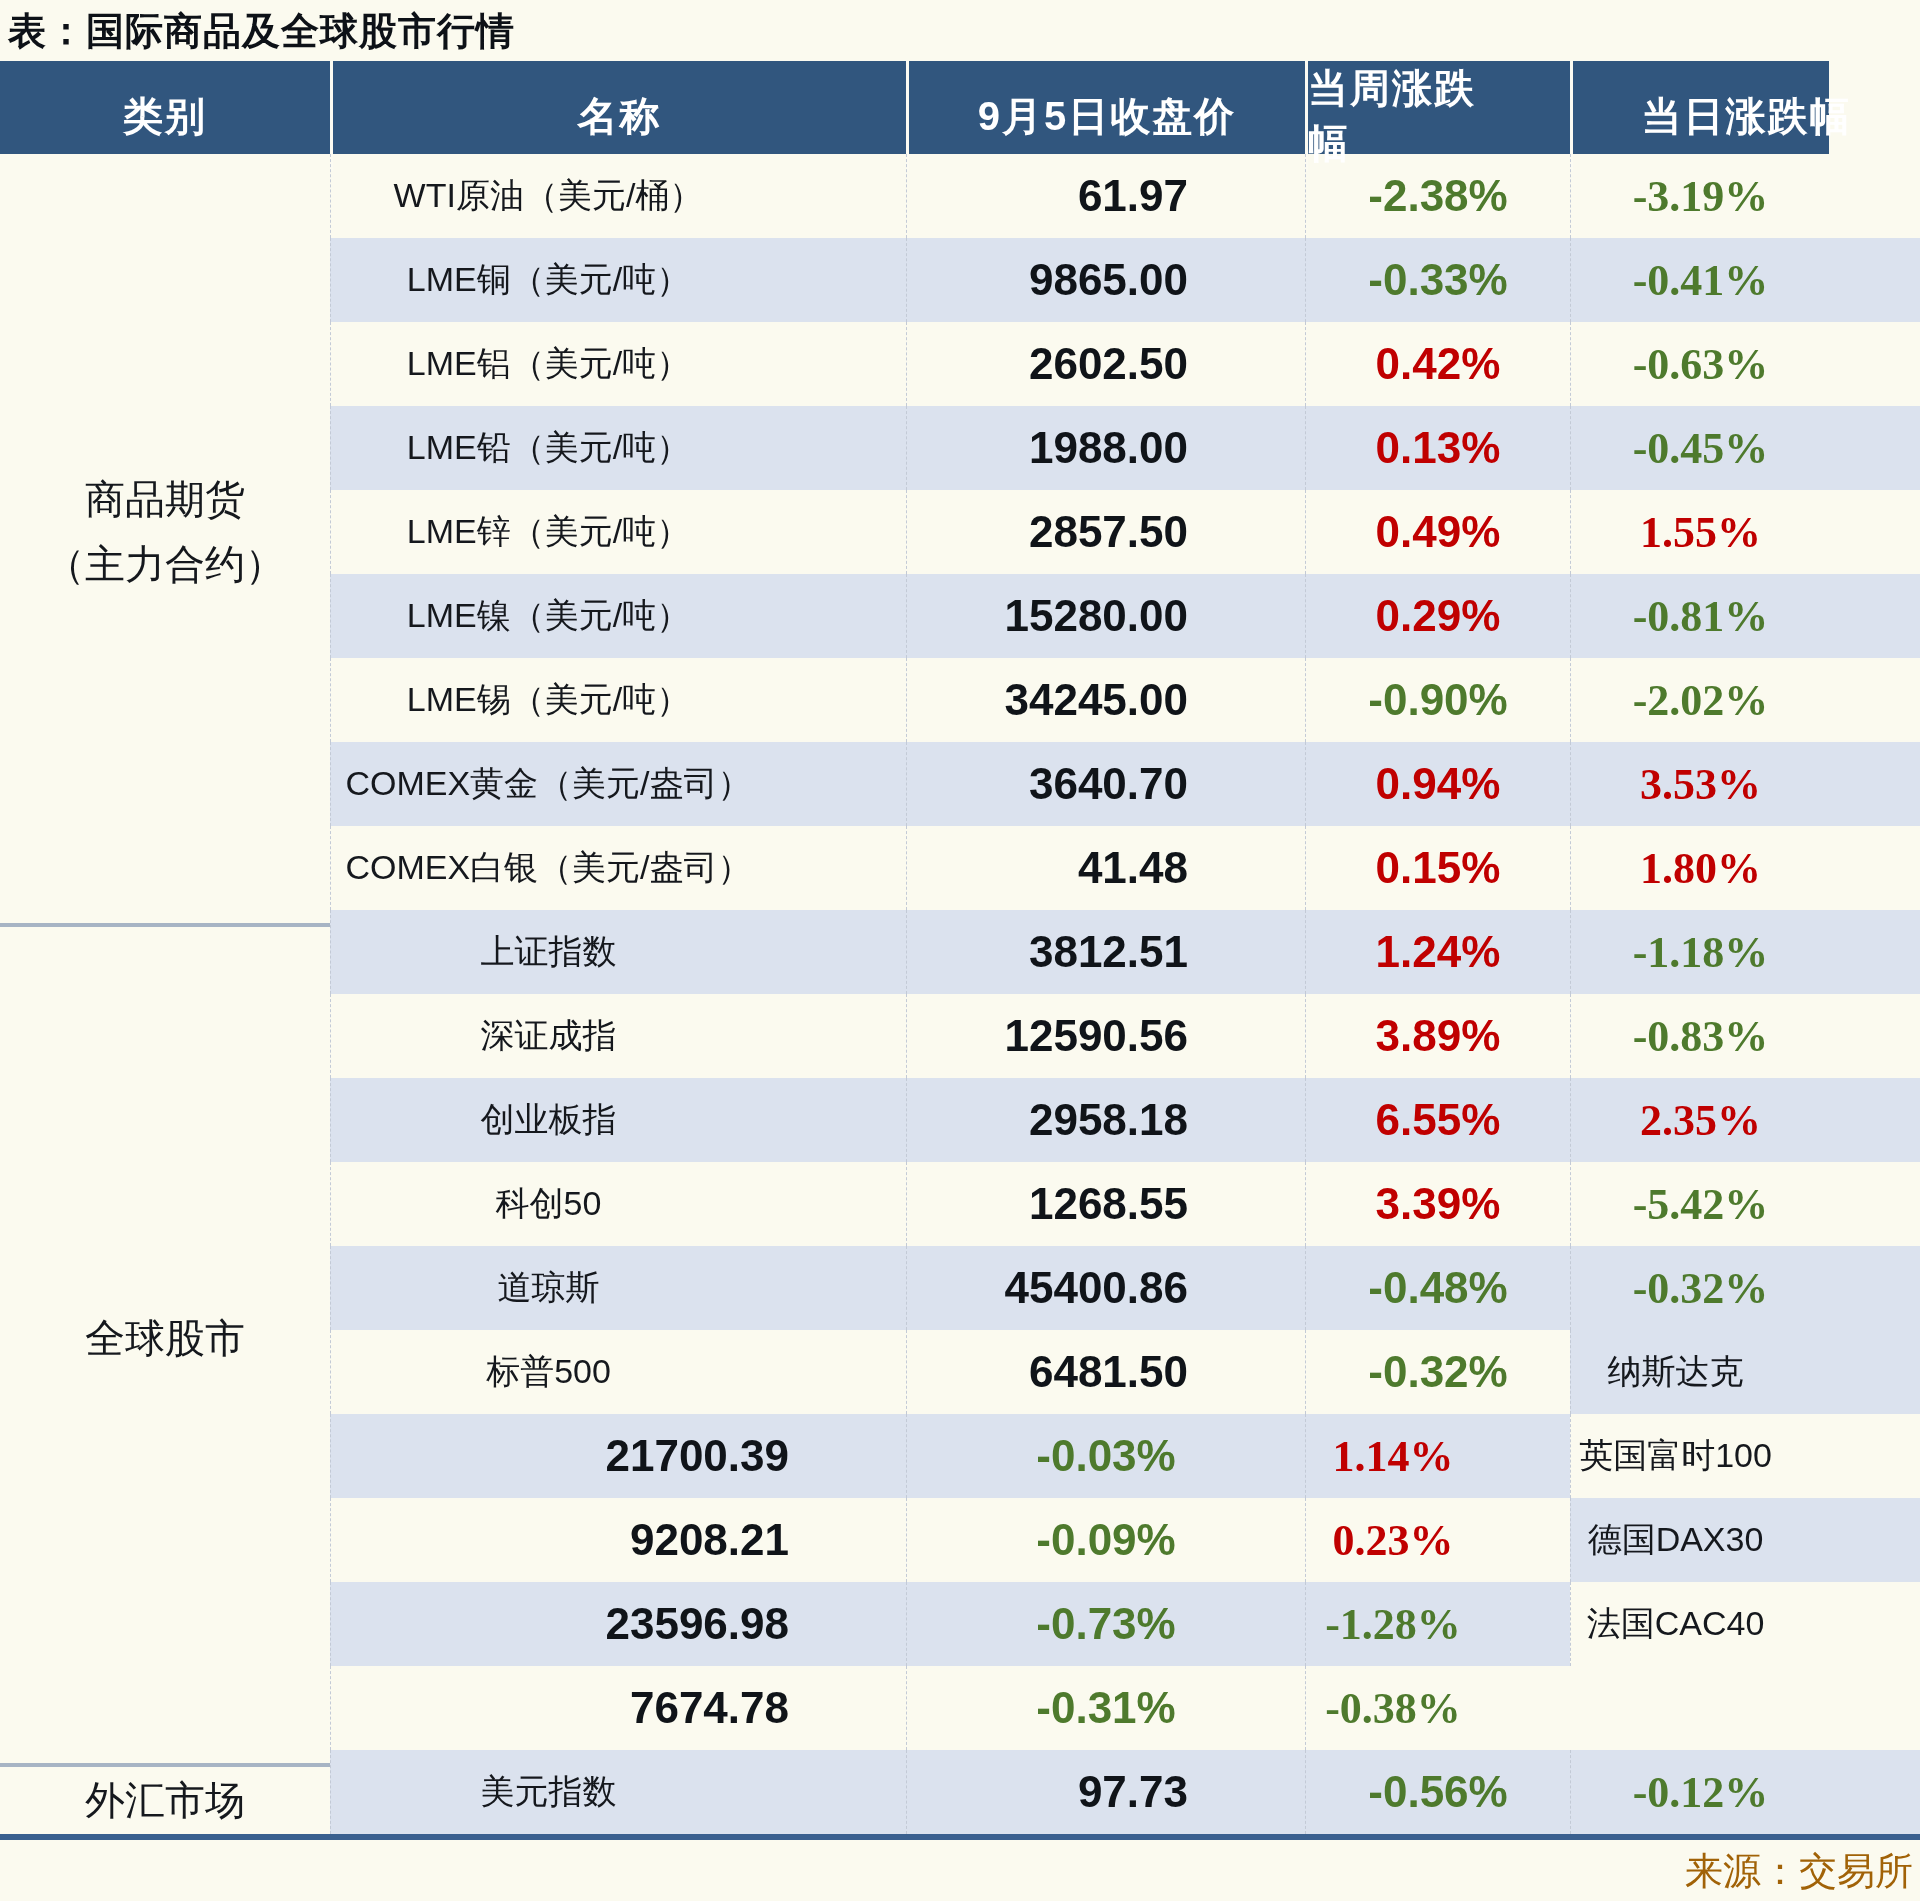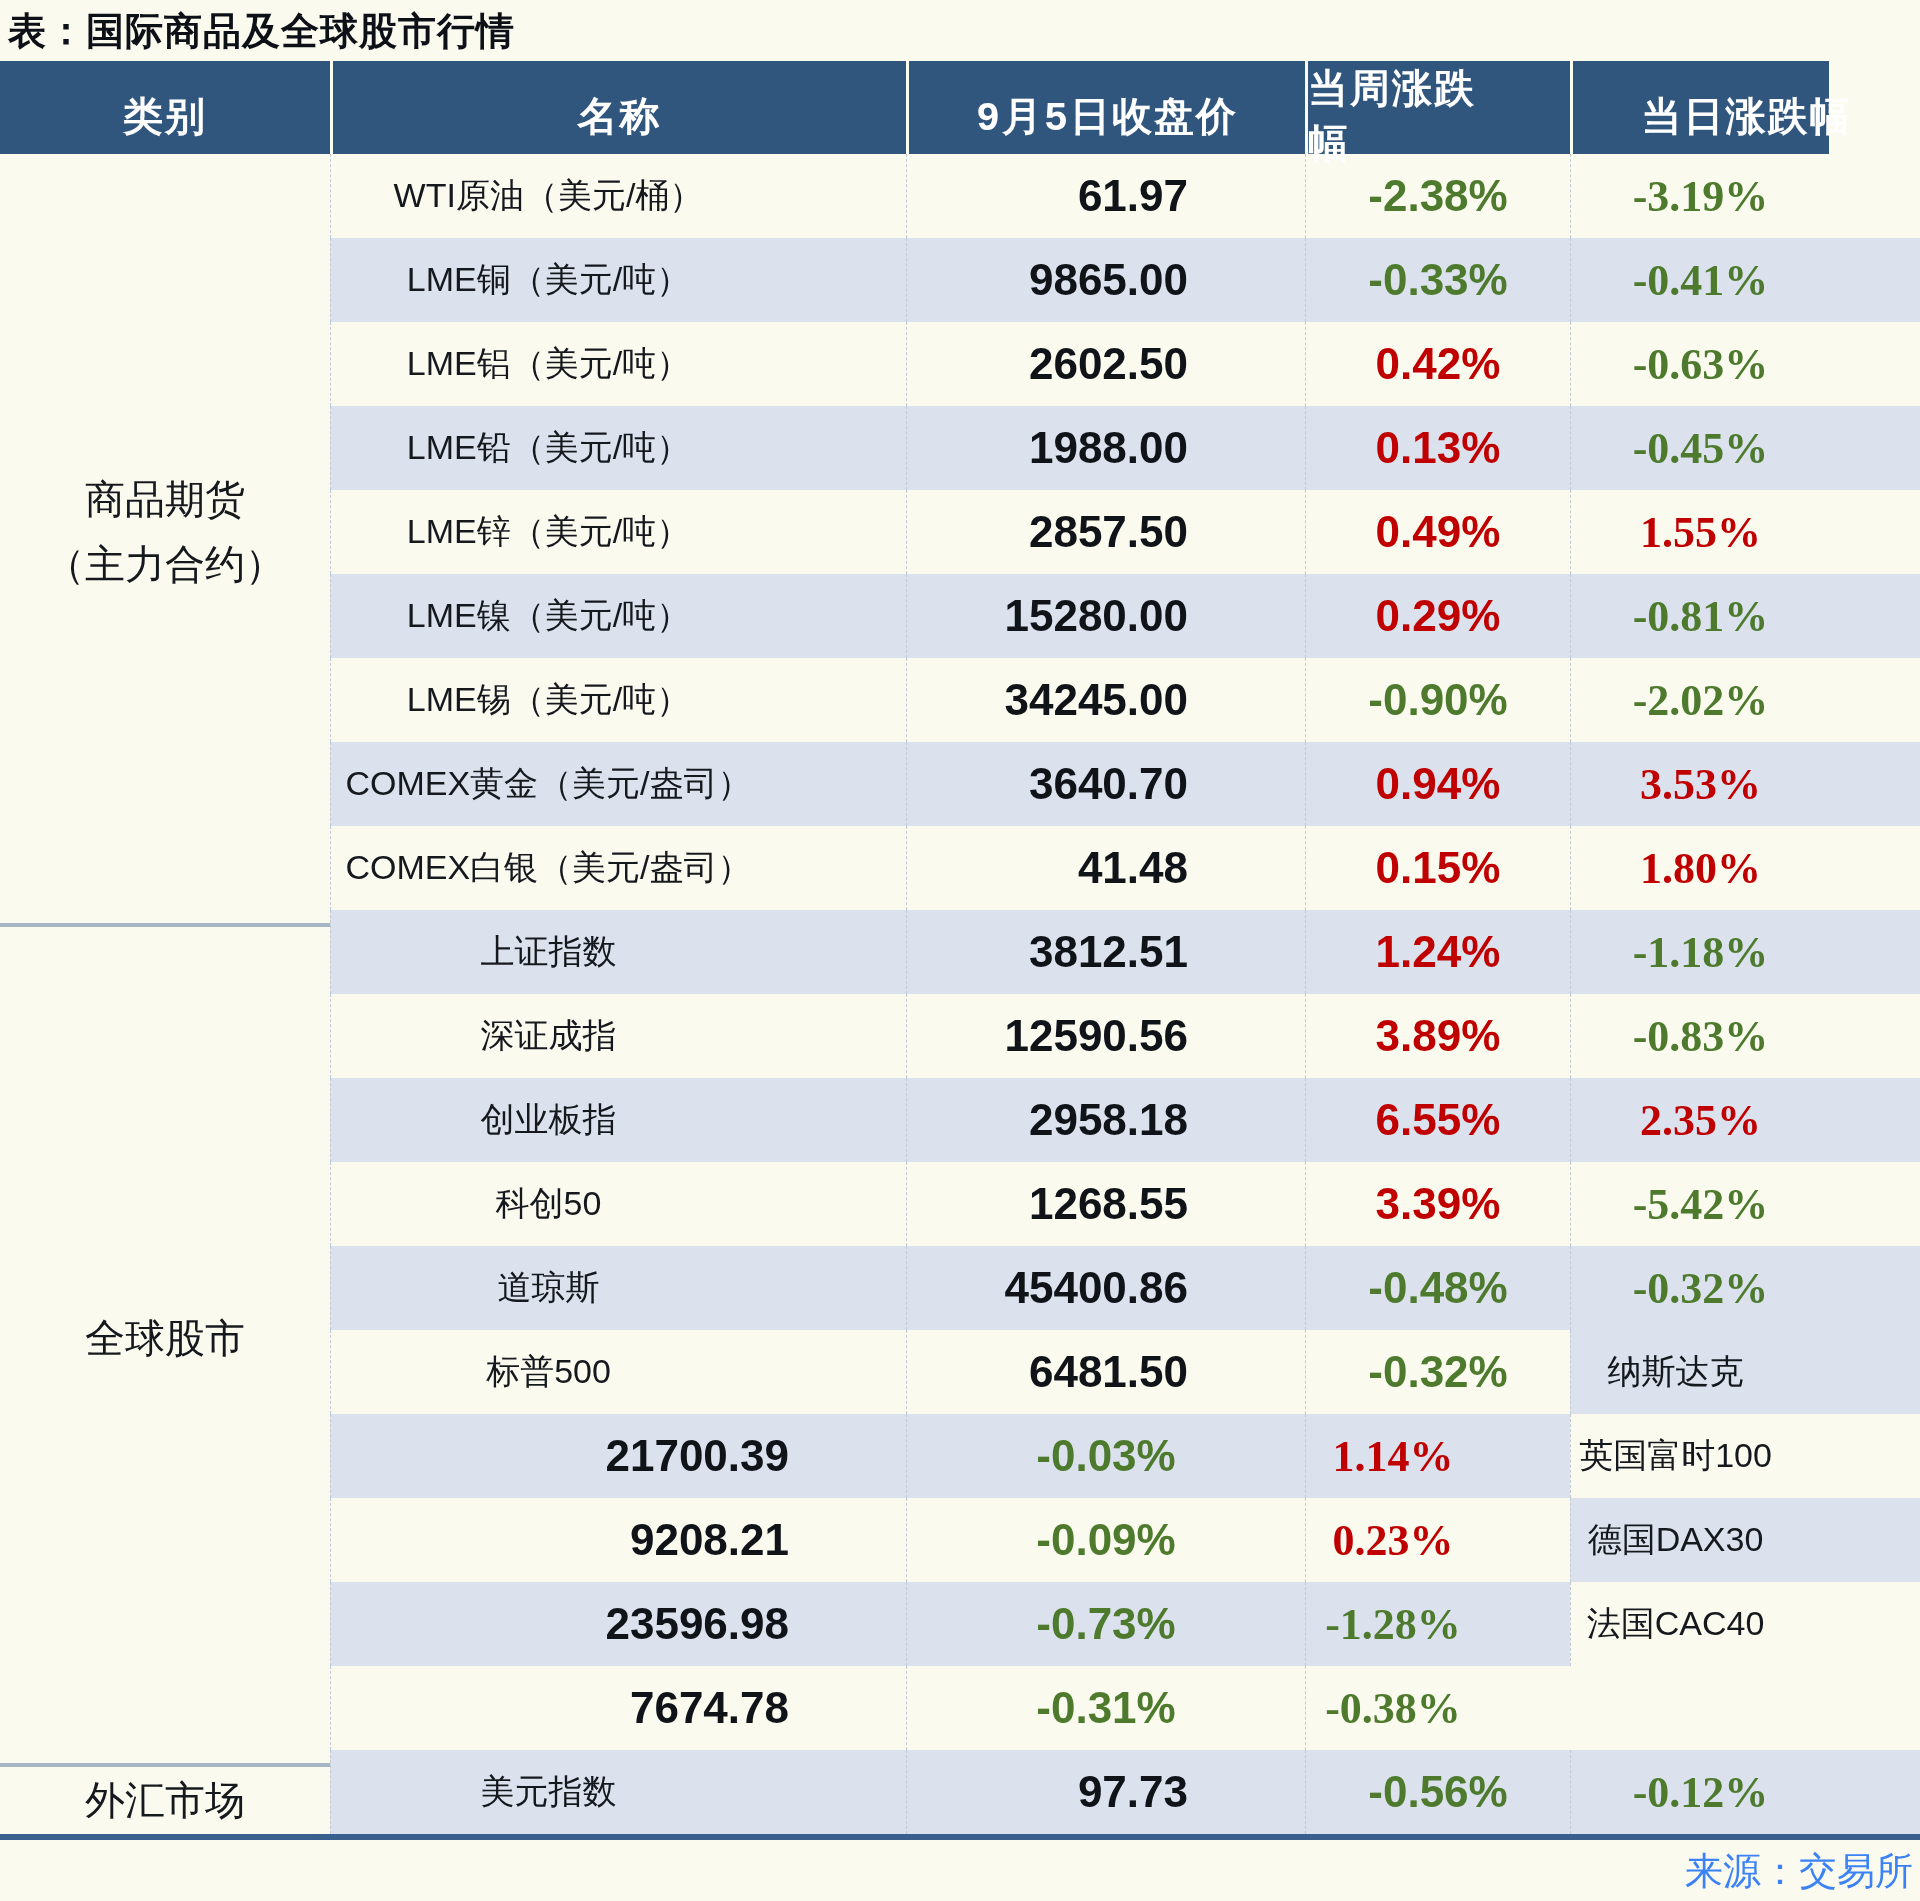--- a/index.html
+++ b/index.html
@@ -9,21 +9,20 @@
     font-family:"Liberation Sans","DejaVu Sans",sans-serif;
   }
   .title {
     position:absolute; top:6px; left:8px;
     font-size:38px; font-weight:700; color:#0D1117; letter-spacing:1px;
   }
   .header-grid {
     position:absolute; top:61px; left:0; width:1829px; height:93px;
     display:grid; grid-template-columns:330px 576px 399px 265px 350px;
     background:#31567E;
-    font-family:Liberation Mono, monospace;
   }
   .hcell {
     display:flex; align-items:center; justify-content:center;
     color:#FFFFFF; font-weight:700; font-size:40px; letter-spacing:2px;
     box-sizing:border-box;
   }
   .hcell + .hcell { border-left:3px solid #FCFBF2; }
   .hcell.h5 { padding-right:90px; }
   .body-grid {
     position:absolute; top:154px; left:0; width:1920px;
@@ -47,21 +46,21 @@
   .pct   { justify-content:center; font-size:44px; font-weight:700; }
   .pct2  { padding-right:90px;font-family:Liberation Serif, serif; }
   .up    { color:#C00000; }
   .down  { color:#4E7A2D; }
   .bottom-rule {
     position:absolute; top:1834px; left:0; width:1920px; height:6px;
     background:#3A608F;
   }
   .source {
     position:absolute; top:1846px; left:0; width:1913px;
-    text-align:right; font-size:38px; color:#3b82f6;
+    text-align:right; font-size:38px; color:#a16207;
   }
 </style>
 </head>
 <body>
 
 <div class="title">表：国际商品及全球股市行情</div>
 
 <div class="header-grid">
   <div class="hcell">类别</div>
   <div class="hcell">名称</div>

